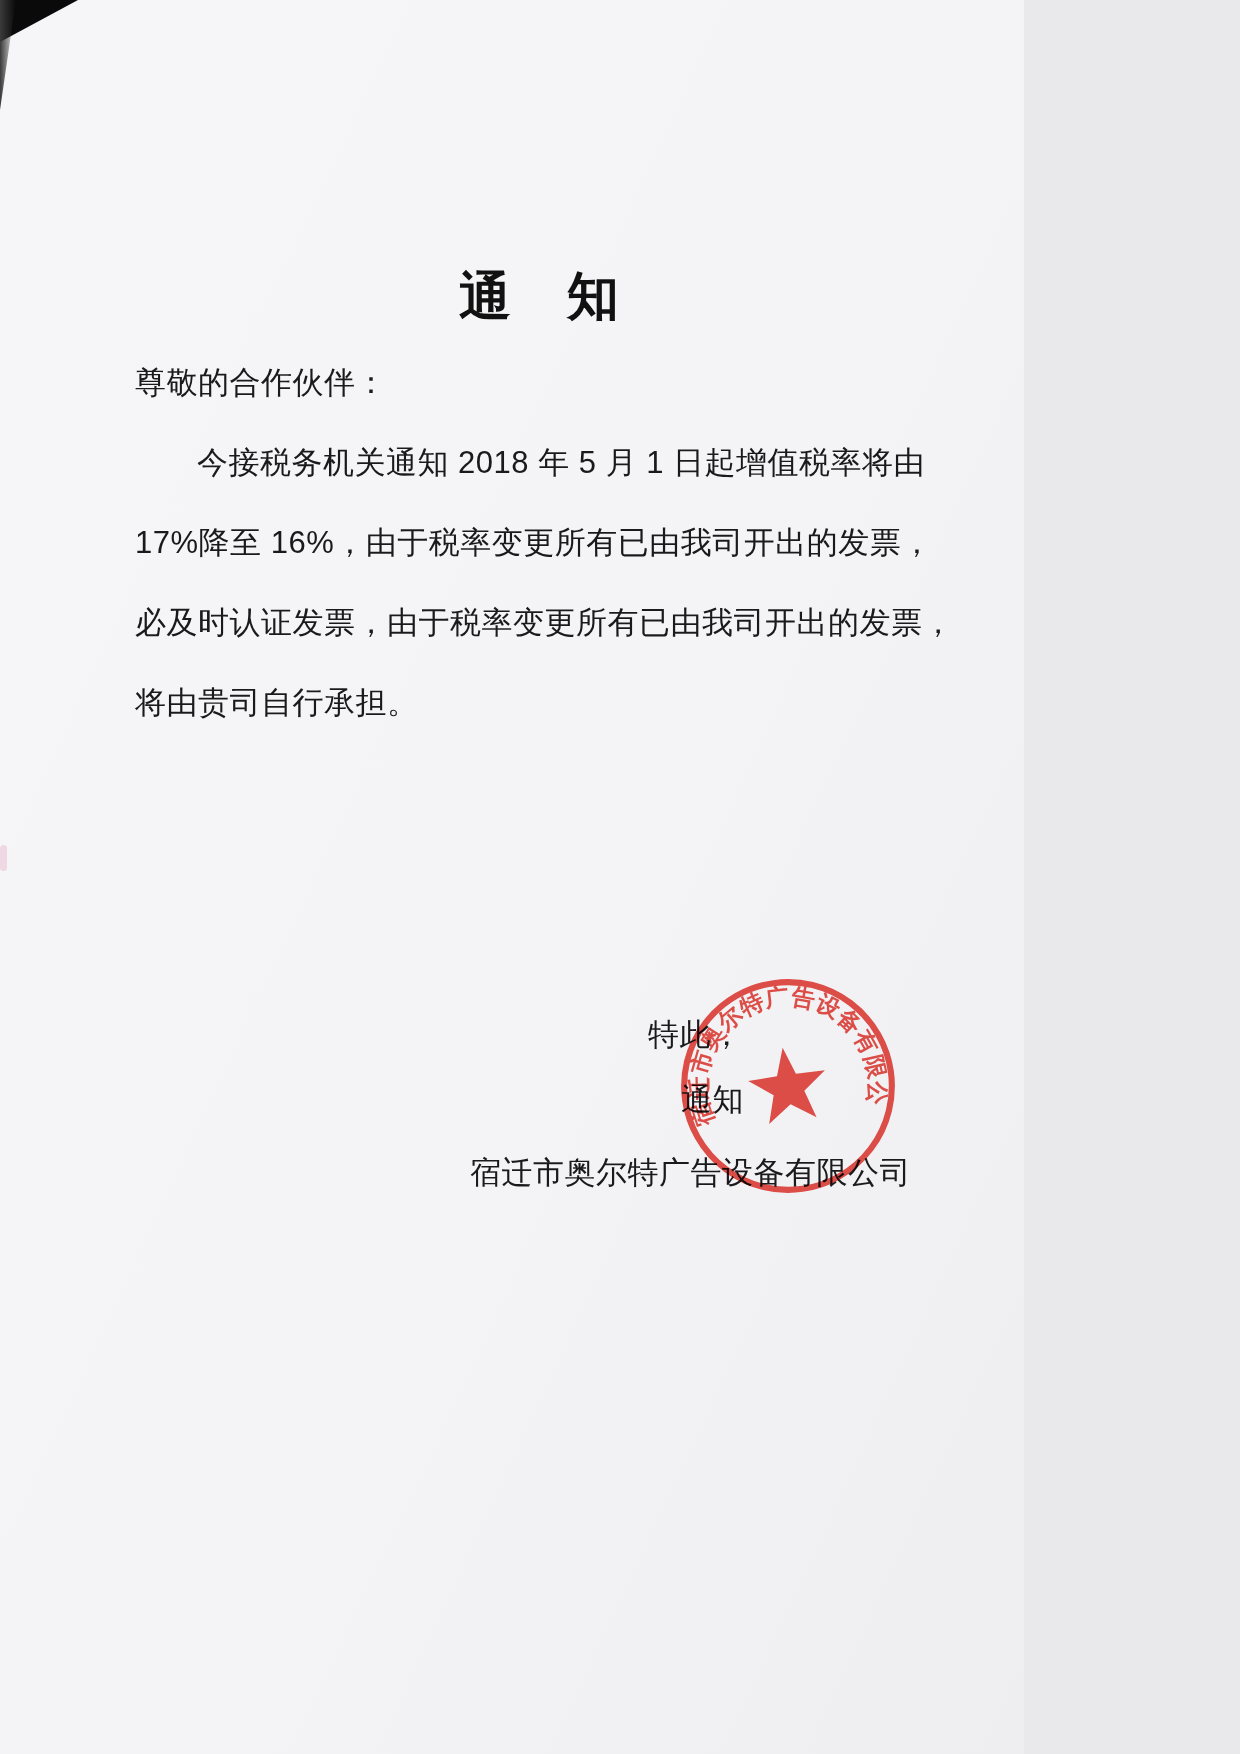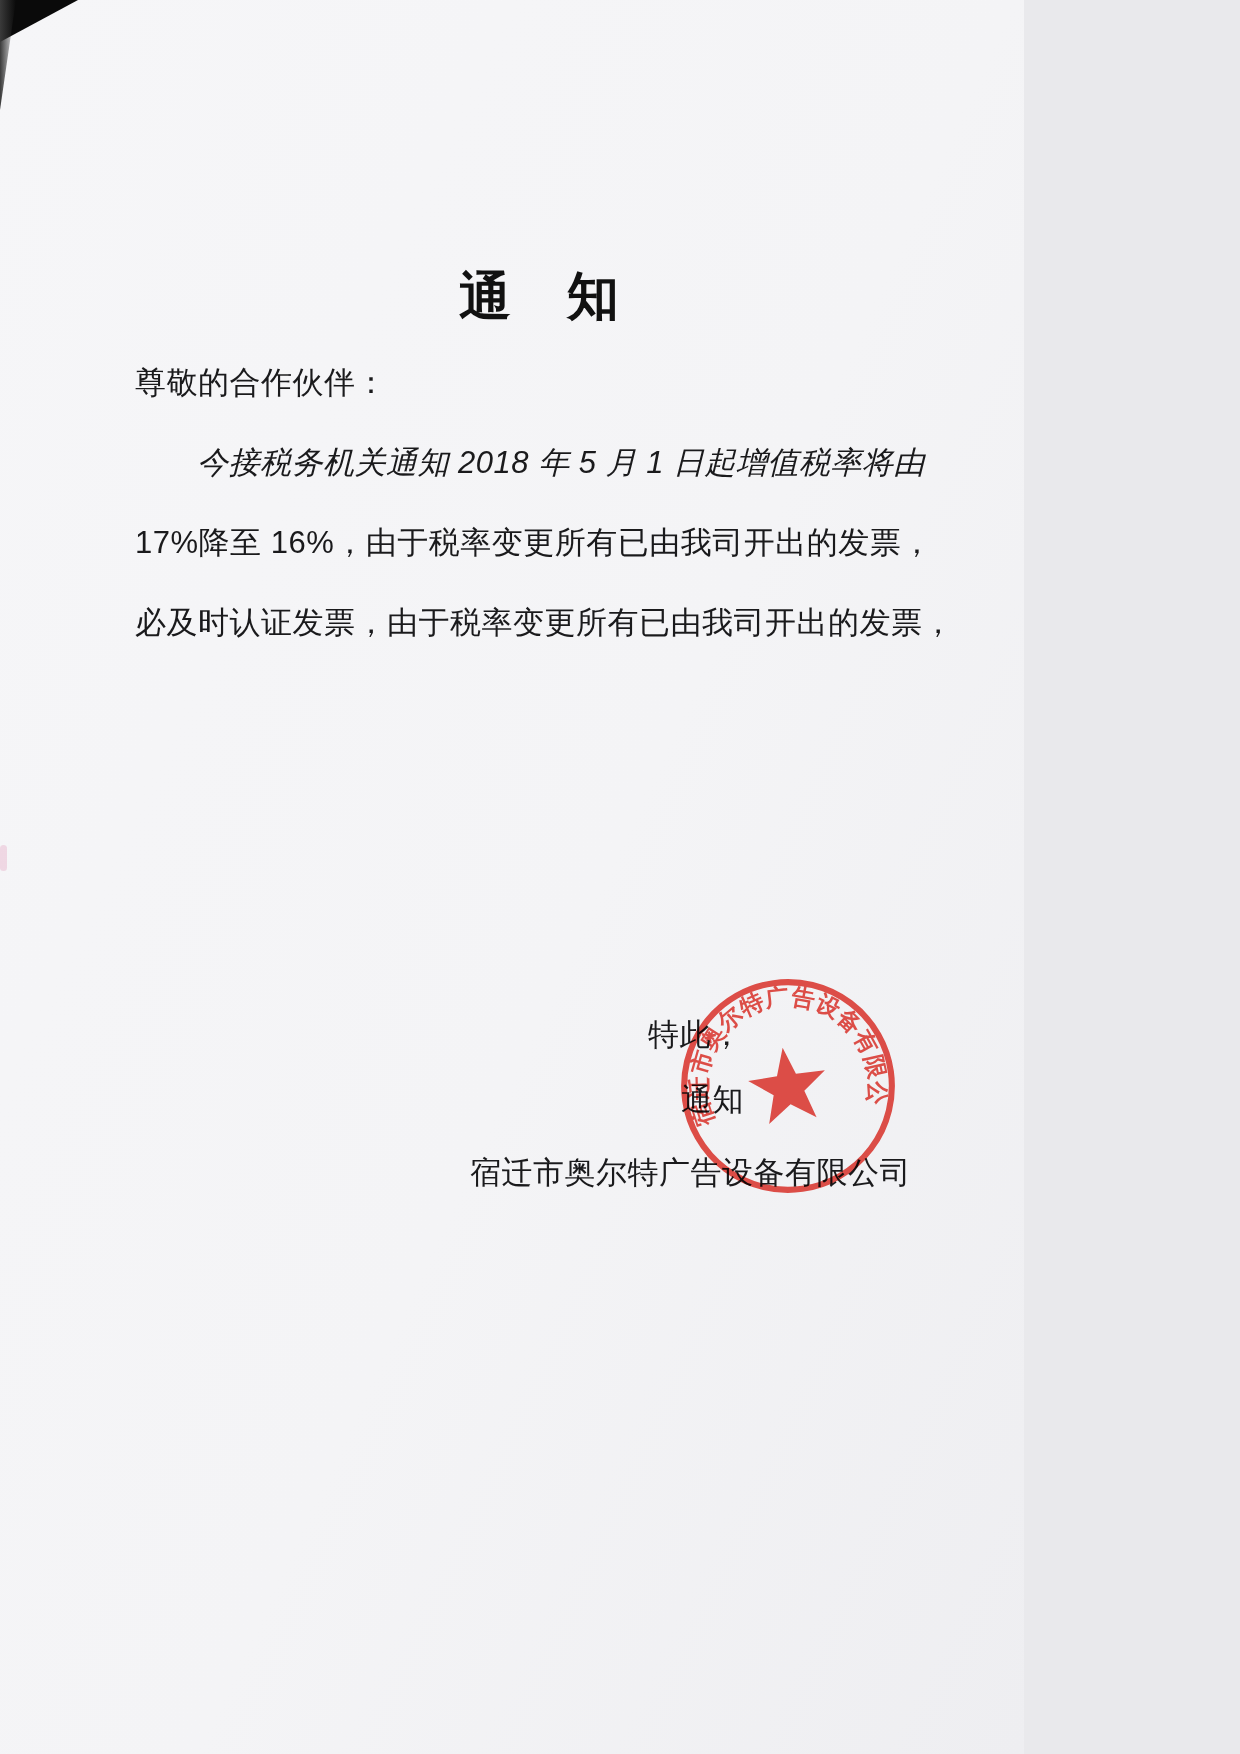--- a/index.html
+++ b/index.html
@@ -31,21 +31,21 @@
     color:#111;
   }
   .content{
     position:absolute;left:135px;top:343px;width:800px;
   }
   .line{
     height:80px;display:flex;align-items:center;
     font-size:31px;color:#1a1a1c;letter-spacing:0.5px;
     white-space:nowrap;
   }
-  .indent{ padding-left:62px;font-style:italic; }
+  .indent{ padding-left:62px; }
   .closing-item{
     position:absolute;font-size:31px;color:#1a1a1c;white-space:nowrap;
     letter-spacing:0.5px;
   }
   #closing1{ left:648px; top:1014px; }
   #closing2{ left:681px; top:1079px;font-family:Liberation Serif, serif; }
   #company { left:470px; top:1152px; }
   .stamp{
     position:absolute;left:676px;top:974px;width:224px;height:224px;
     mix-blend-mode:multiply;opacity:0.92;
@@ -65,20 +65,21 @@
   <div class="scan-corner2"></div>
   <div class="smudge"></div>
 
   <div class="title">通　知</div>
 
   <div class="content">
     <div class="line">尊敬的合作伙伴：</div>
     <div class="line indent">今接税务机关通知 2018 年 5 月 1 日起增值税率将由</div>
     <div class="line">17%降至 16%，由于税率变更所有已由我司开出的发票，</div>
     <div class="line">必及时认证发票，由于税率变更所有已由我司开出的发票，</div>
+    <div class="line">将由贵司自行承担。</div>
   </div>
 
   <div class="closing-item" id="closing1">特此，</div>
   <div class="closing-item" id="closing2">通知</div>
   <div class="closing-item" id="company">宿迁市奥尔特广告设备有限公司</div>
 
   <svg class="stamp" viewBox="0 0 220 220" xmlns="http://www.w3.org/2000/svg">
     <defs>
       <path id="stampArc" d="M 34.8,137.4 A 80,80 0 1,1 185.2,137.4" fill="none"></path>
     </defs>

